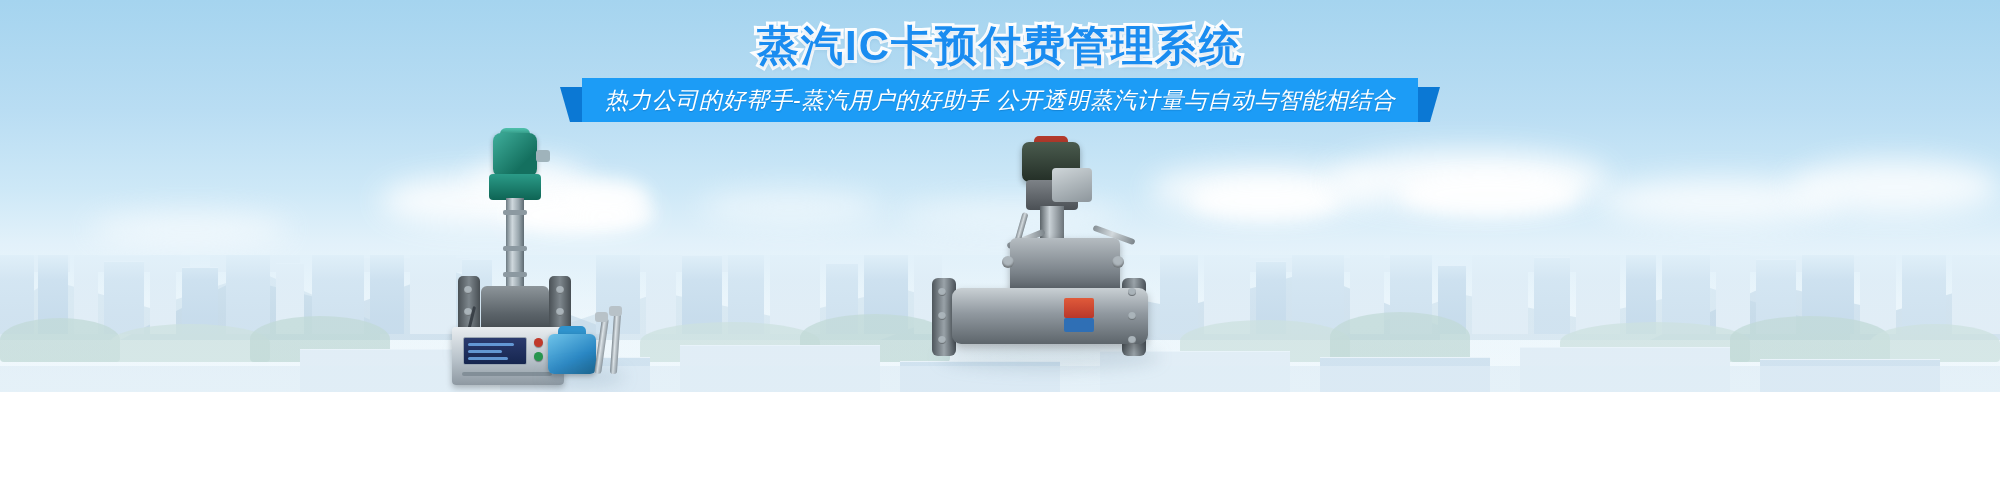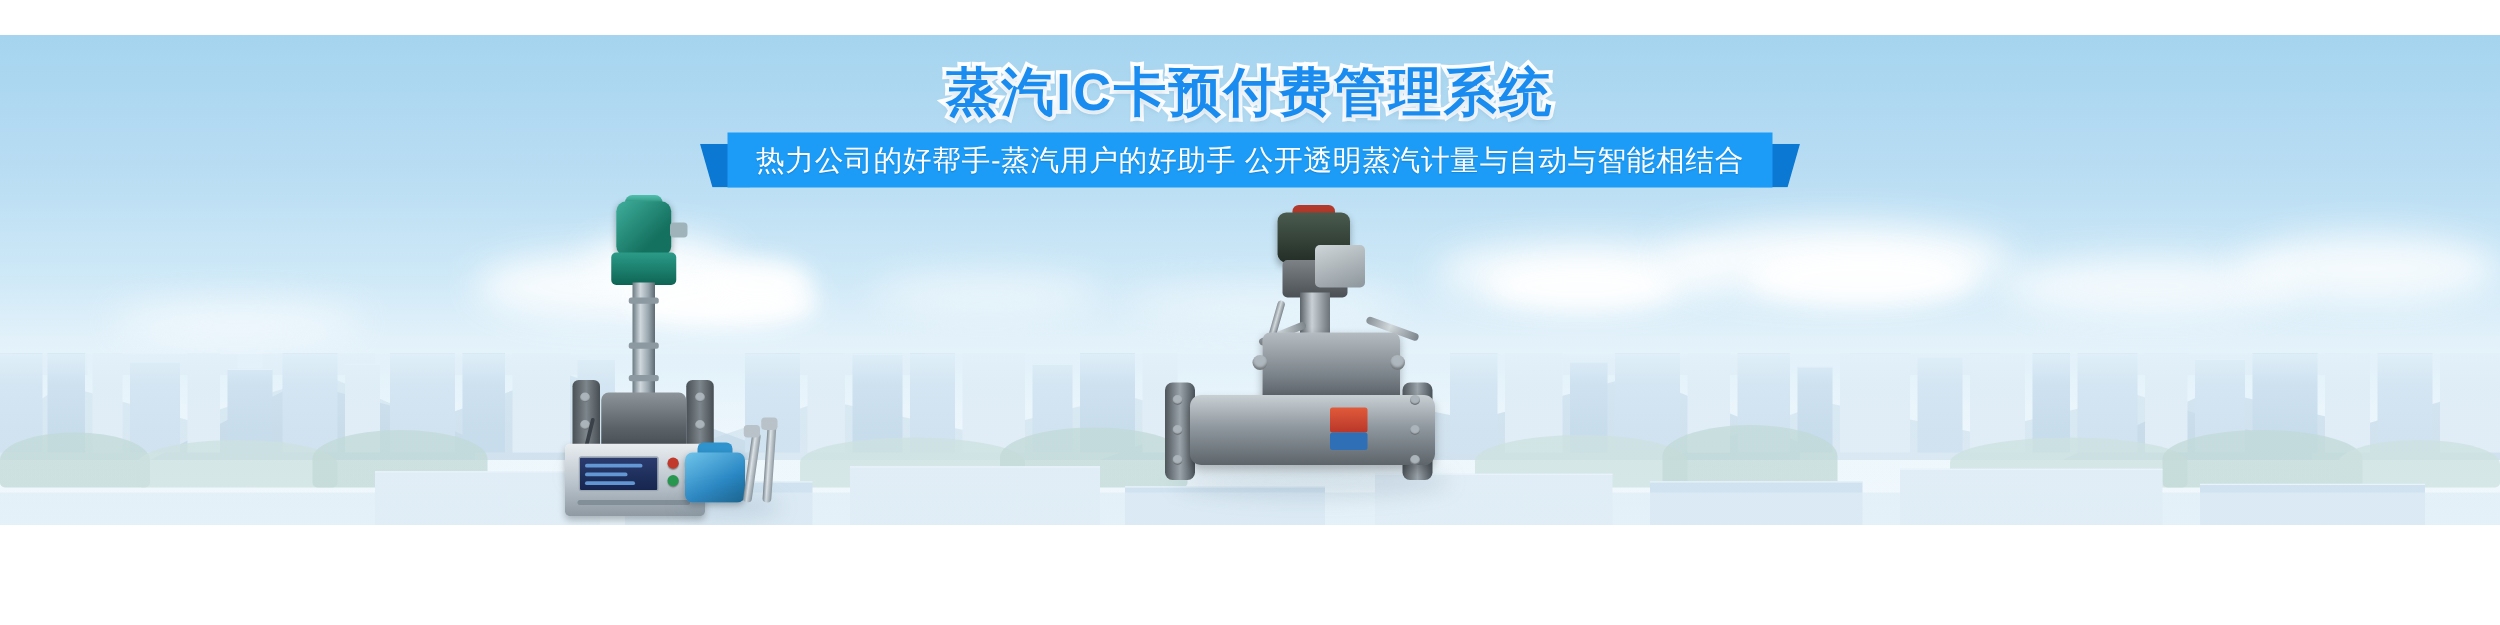--- a/index.html
+++ b/index.html
@@ -3,21 +3,20 @@
 <meta charset="utf-8">
 <style>
   html,body{margin:0;padding:0;background:#fff;}
   body{font-family:"Liberation Sans","DejaVu Sans",sans-serif;}
 
   .banner{
     position:relative;
     width:2000px;height:392px;
     overflow:hidden;
     background:linear-gradient(to bottom,#a5d4ef 0%,#b9ddf3 28%,#cde8f7 48%,#e2f1fa 62%,#eef7fc 76%,#f4fafd 100%);
-    margin-top:28px;
   }
 
   
   .cloud{position:absolute;background:#ffffff;border-radius:50%;filter:blur(9px);}
   .cloud.soft{filter:blur(14px);}
 
   
   .mountains{position:absolute;left:0;right:0;top:210px;height:130px;}
   .mtn{position:absolute;bottom:0;background:#9fbed6;opacity:.55;}
   .mtn.far{background:#a9c6da;opacity:.45;}
@@ -38,21 +37,21 @@
     position:absolute;top:18px;left:0;width:2000px;text-align:center;
     font-size:42px;font-weight:bold;letter-spacing:2px;
     color:#1a8cf0;
     -webkit-text-stroke:6px #ffffff;
     paint-order:stroke fill;
     text-shadow:0 0 2px #fff,0 2px 5px rgba(20,90,150,.22);
   }
 
   
   .ribbon{position:absolute;top:78px;left:0;width:2000px;height:44px;}
-  .ribbon-inner{position:relative;margin:0 auto;width:880px;height:44px;}
+  .ribbon-inner{position:relative;margin:0 auto;width:880px;height:44px;font-style:italic;}
   .ribbon-bar{
     position:absolute;left:22px;right:22px;top:0;height:44px;
     background:#1c9cf6;
   }
   .ribbon-tail{
     position:absolute;top:9px;width:40px;height:35px;background:#0b78d4;
   }
   .ribbon-tail.l{left:0;  clip-path:polygon(0 0,40px 0,40px 35px,10px 35px);}
   .ribbon-tail.r{right:0; clip-path:polygon(0 0,40px 0,30px 35px,0 35px);}
   .ribbon-bar:before{content:"";position:absolute;left:-0px;top:0;width:0;height:0;}

